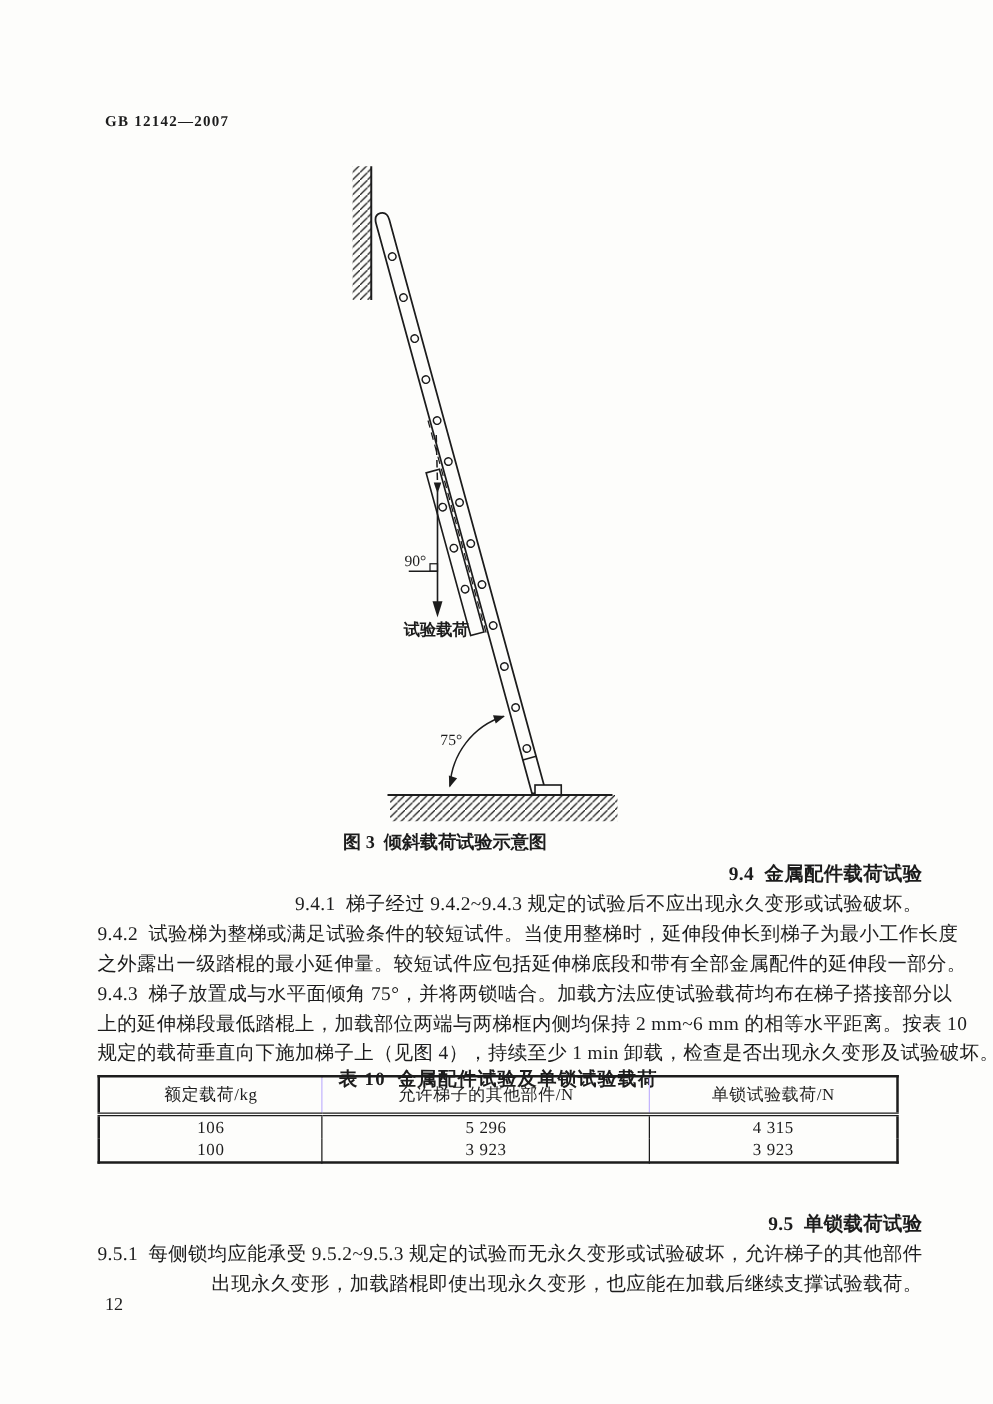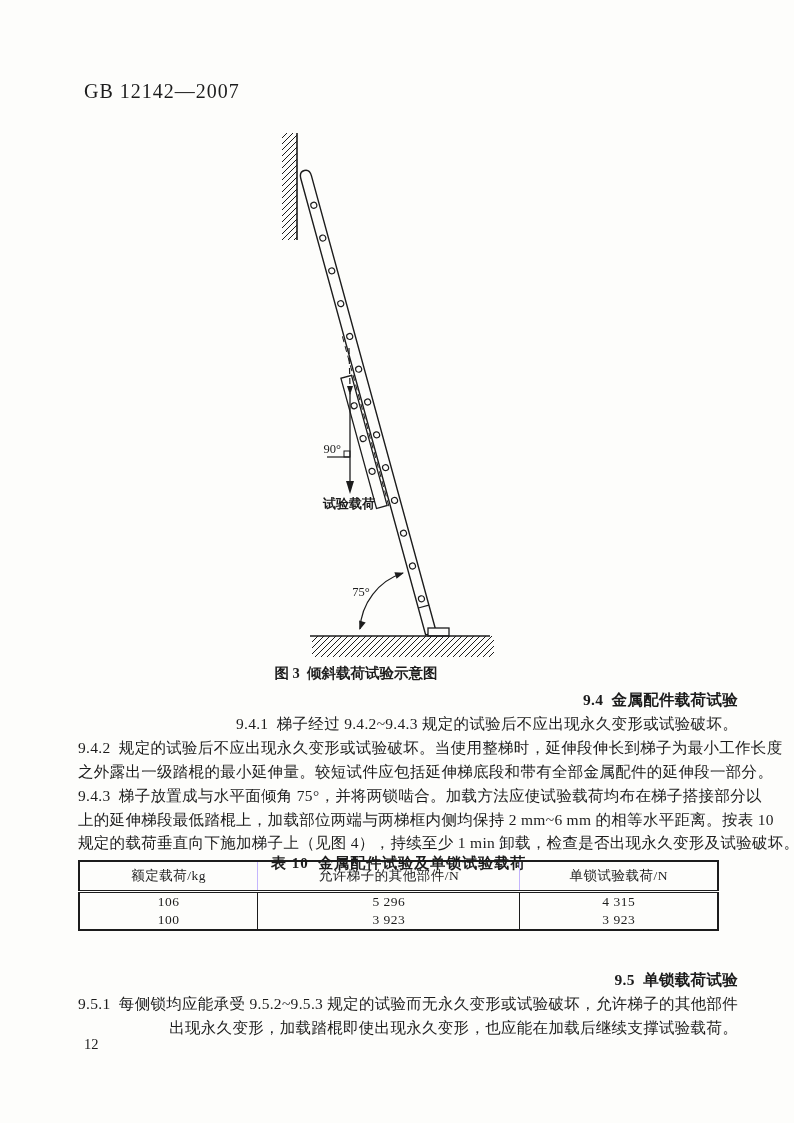--- a/index.html
+++ b/index.html
@@ -5,21 +5,21 @@
   html,body{margin:0;padding:0;}
   body{
     width:794px;height:1123px;position:relative;
     background:#fdfdfb;
     font-family:"Liberation Serif","DejaVu Serif",serif;
     color:#1c1c1c;
     overflow:hidden;
   }
   .abs{position:absolute;}
   .doc-header{
-    left:84px;top:80px;font-size:20px;font-weight:normal;letter-spacing:1px;
+    left:84px;top:90px;font-size:12px;font-weight:bold;letter-spacing:1px;
   }
   .line{
     left:78px;width:660px;height:24px;font-size:15.5px;line-height:24px;
     white-space:pre;letter-spacing:0.3px;text-align:right;
   }
   .heading{font-weight:bold;}
   .table-title{
     left:78px;top:838px;width:641px;text-align:center;
     font-size:15px;font-weight:bold;letter-spacing:1px;white-space:pre;margin-top:16px;
   }
@@ -121,21 +121,21 @@
     <polygon points="404,446.7 396.6,452.8 394.4,446.2"></polygon>
     <polygon points="359.5,504 365.7,496.6 359.1,494.4"></polygon>
   </g>
   <text x="361" y="470" font-size="12.5" text-anchor="middle">75°</text>
 
   <text x="356" y="552" font-size="14.5" font-weight="bold" text-anchor="middle" style="white-space:pre">图 3  倾斜载荷试验示意图</text>
 </svg>
 
 <div class="abs line heading" style="top:688px">9.4  金属配件载荷试验</div>
 <div class="abs line" style="top:712px">9.4.1  梯子经过 9.4.2~9.4.3 规定的试验后不应出现永久变形或试验破坏。</div>
-<div class="abs line" style="top:736px">9.4.2  规定的试验后不应出现永久变形或试验破坏。当使用整梯时，延伸段伸长到梯子为最小工作长度</div>
+<div class="abs line" style="top:736px">9.4.2  试验梯为整梯或满足试验条件的较短试件。当使用整梯时，延伸段伸长到梯子为最小工作长度</div>
 <div class="abs line" style="top:760px">之外露出一级踏棍的最小延伸量。较短试件应包括延伸梯底段和带有全部金属配件的延伸段一部分。</div>
 <div class="abs line" style="top:784px">9.4.3  梯子放置成与水平面倾角 75°，并将两锁啮合。加载方法应使试验载荷均布在梯子搭接部分以</div>
 <div class="abs line" style="top:808px">上的延伸梯段最低踏棍上，加载部位两端与两梯框内侧均保持 2 mm~6 mm 的相等水平距离。按表 10</div>
 <div class="abs line" style="top:831px">规定的载荷垂直向下施加梯子上（见图 4），持续至少 1 min 卸载，检查是否出现永久变形及试验破坏。</div>
 
 <div class="abs table-title">表 10  金属配件试验及单锁试验载荷</div>
 <table class="loads">
   <colgroup>
       <col class="c1">
       <col class="c2">

